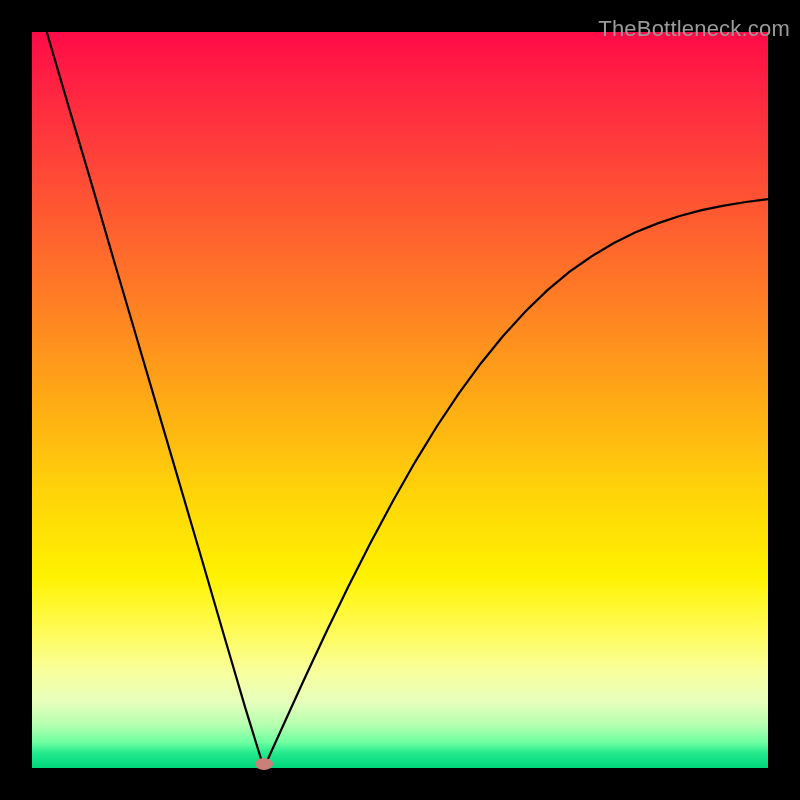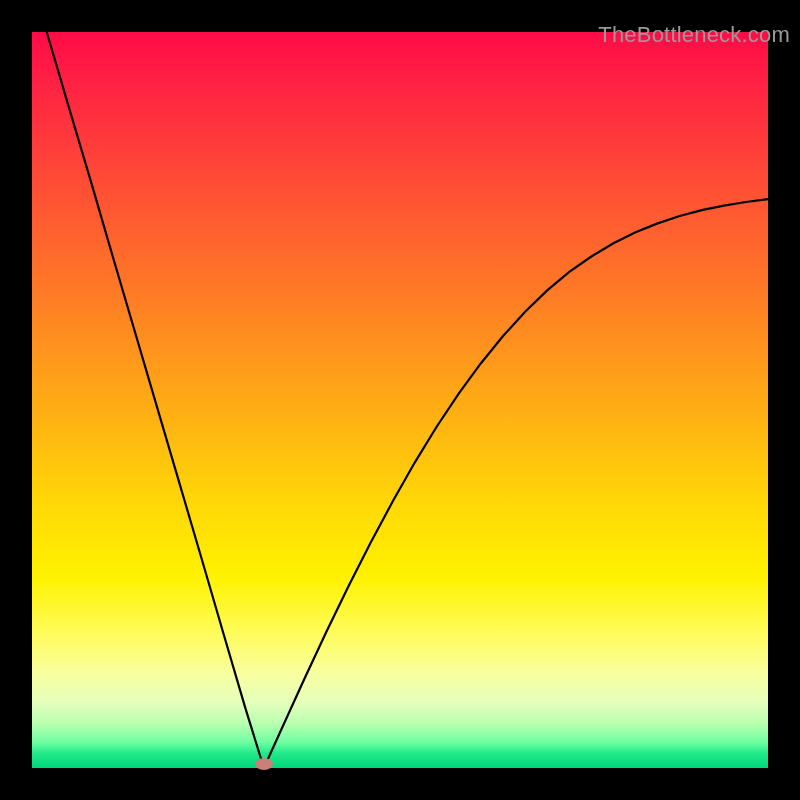--- a/index.html
+++ b/index.html
@@ -47,21 +47,21 @@
     background: #c98079;
   }
   .curve-svg {
     position: absolute;
     inset: 0;
     width: 100%;
     height: 100%;
   }
   .attribution {
     position: absolute;
-    top: 22px;
+    top: 16px;
     right: 10px;
     color: #9a9a9a;
     font-size: 22px;
     letter-spacing: 0.2px;
   }
 </style>
 </head>
 <body>
 
 <div class="chart-area">

